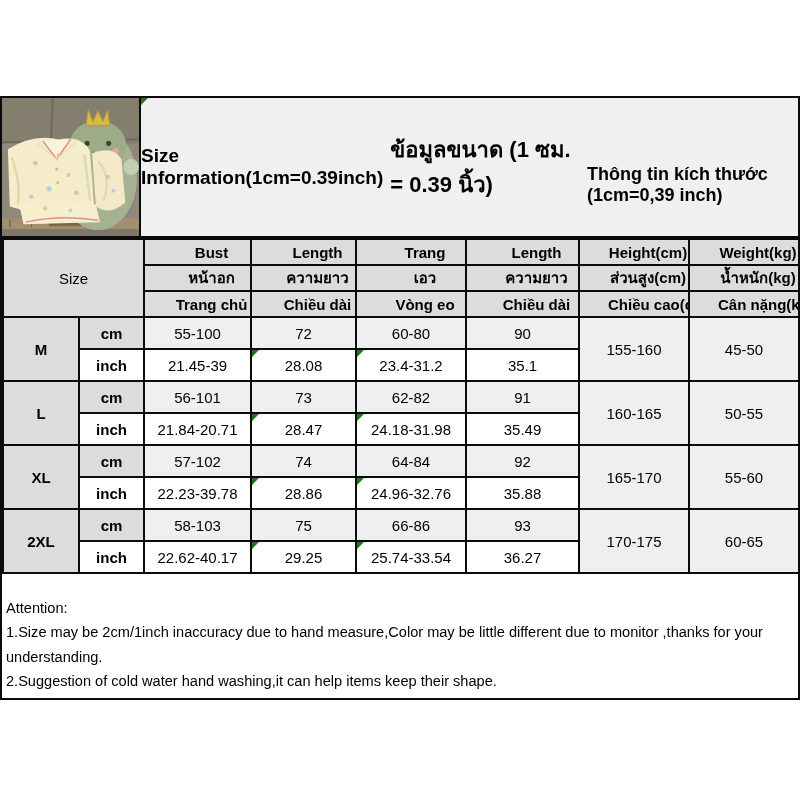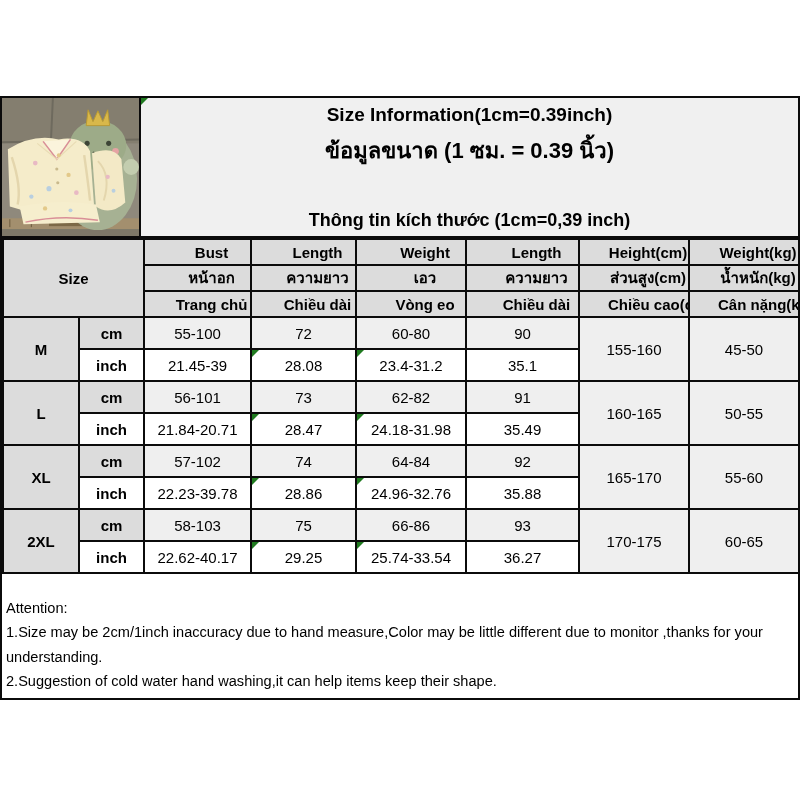--- a/index.html
+++ b/index.html
@@ -11,33 +11,33 @@
   html,body{width:800px;height:800px;background:var(--page-bg);
     font-family:"Liberation Sans","DejaVu Sans",sans-serif;color:var(--text);}
   .canvas{position:relative;width:800px;height:800px;background:var(--page-bg);overflow:hidden;}
   .frame{position:absolute;top:96px;left:0;width:800px;height:604px;
     border:2px solid var(--border-black);background:#fff;display:flex;flex-direction:column;}
   
   .top-band{display:flex;height:140px;border-bottom:2px solid var(--border-black);}
   .photo-cell{width:139px;border-right:2px solid var(--border-black);position:relative;overflow:hidden;}
   .photo-cell svg{display:block;width:100%;height:100%;}
   .title-cell{flex:1;background:var(--title-gray);position:relative;
-    display:flex;flex-direction:column;align-items:center;justify-content:center;gap:7px;}
+    display:flex;flex-direction:row;align-items:center;justify-content:center;gap:7px;}
   .t1{font-size:19px;font-weight:bold;}
   .t2{font-size:22px;font-weight:bold;}
   .t3{font-size:18px;font-weight:bold;margin-top:35px;}
   .corner-mark{position:absolute;top:0;left:0;width:0;height:0;
     border-top:7px solid var(--marker-green);border-right:7px solid transparent;}
   
   table.size-table{width:100%;height:334px;border-collapse:collapse;table-layout:fixed;}
   table.size-table td{border:2px solid var(--border-black);text-align:center;vertical-align:middle;
     font-size:15px;overflow:hidden;white-space:nowrap;position:relative;}
   tr.hr{height:26px;}
   tr.dr{height:32px;}
-  td.size-big{background:var(--header-gray);font-size:30px;font-weight:bold;}
+  td.size-big{background:var(--header-gray);font-size:30px;font-weight:normal;}
   td.h{background:var(--header-gray);font-weight:bold;padding-left:28px;}
   td.sz{background:var(--header-gray);font-weight:bold;font-size:17px;}
   td.unit{background:var(--header-gray);font-weight:bold;margin-left:28px;}
   td.unit-in{background:var(--cell-white);font-weight:bold;margin-left:48px;}
   td.cmv{background:var(--row-gray);}
   td.inv{background:var(--cell-white);}
   td.hw{background:var(--row-gray);}
   
   .attention{flex:1;background:#fff;padding:22px 4px 0 4px;overflow:hidden;}
   .attn-inner{transform:scaleX(0.94);transform-origin:0 0;width:106.4%;
@@ -121,21 +121,21 @@
         <col style="width:110px">
           <col style="width:113px">
           <col style="width:110px">
           <col style="width:110px">
       </colgroup>
       <tbody>
         <tr class="hr">
           <td class="size-big" colspan="2" rowspan="3">Size</td>
           <td class="h">Bust</td>
           <td class="h">Length</td>
-          <td class="h">Weight</td>
+          <td class="h">Trang</td>
           <td class="h">Length</td>
           <td class="h">Height(cm)</td>
           <td class="h">Weight(kg)</td>
         </tr>
         <tr class="hr">
           <td class="h">หน้าอก</td>
           <td class="h">ความยาว</td>
           <td class="h">เอว</td>
           <td class="h">ความยาว</td>
           <td class="h">ส่วนสูง(cm)</td>

